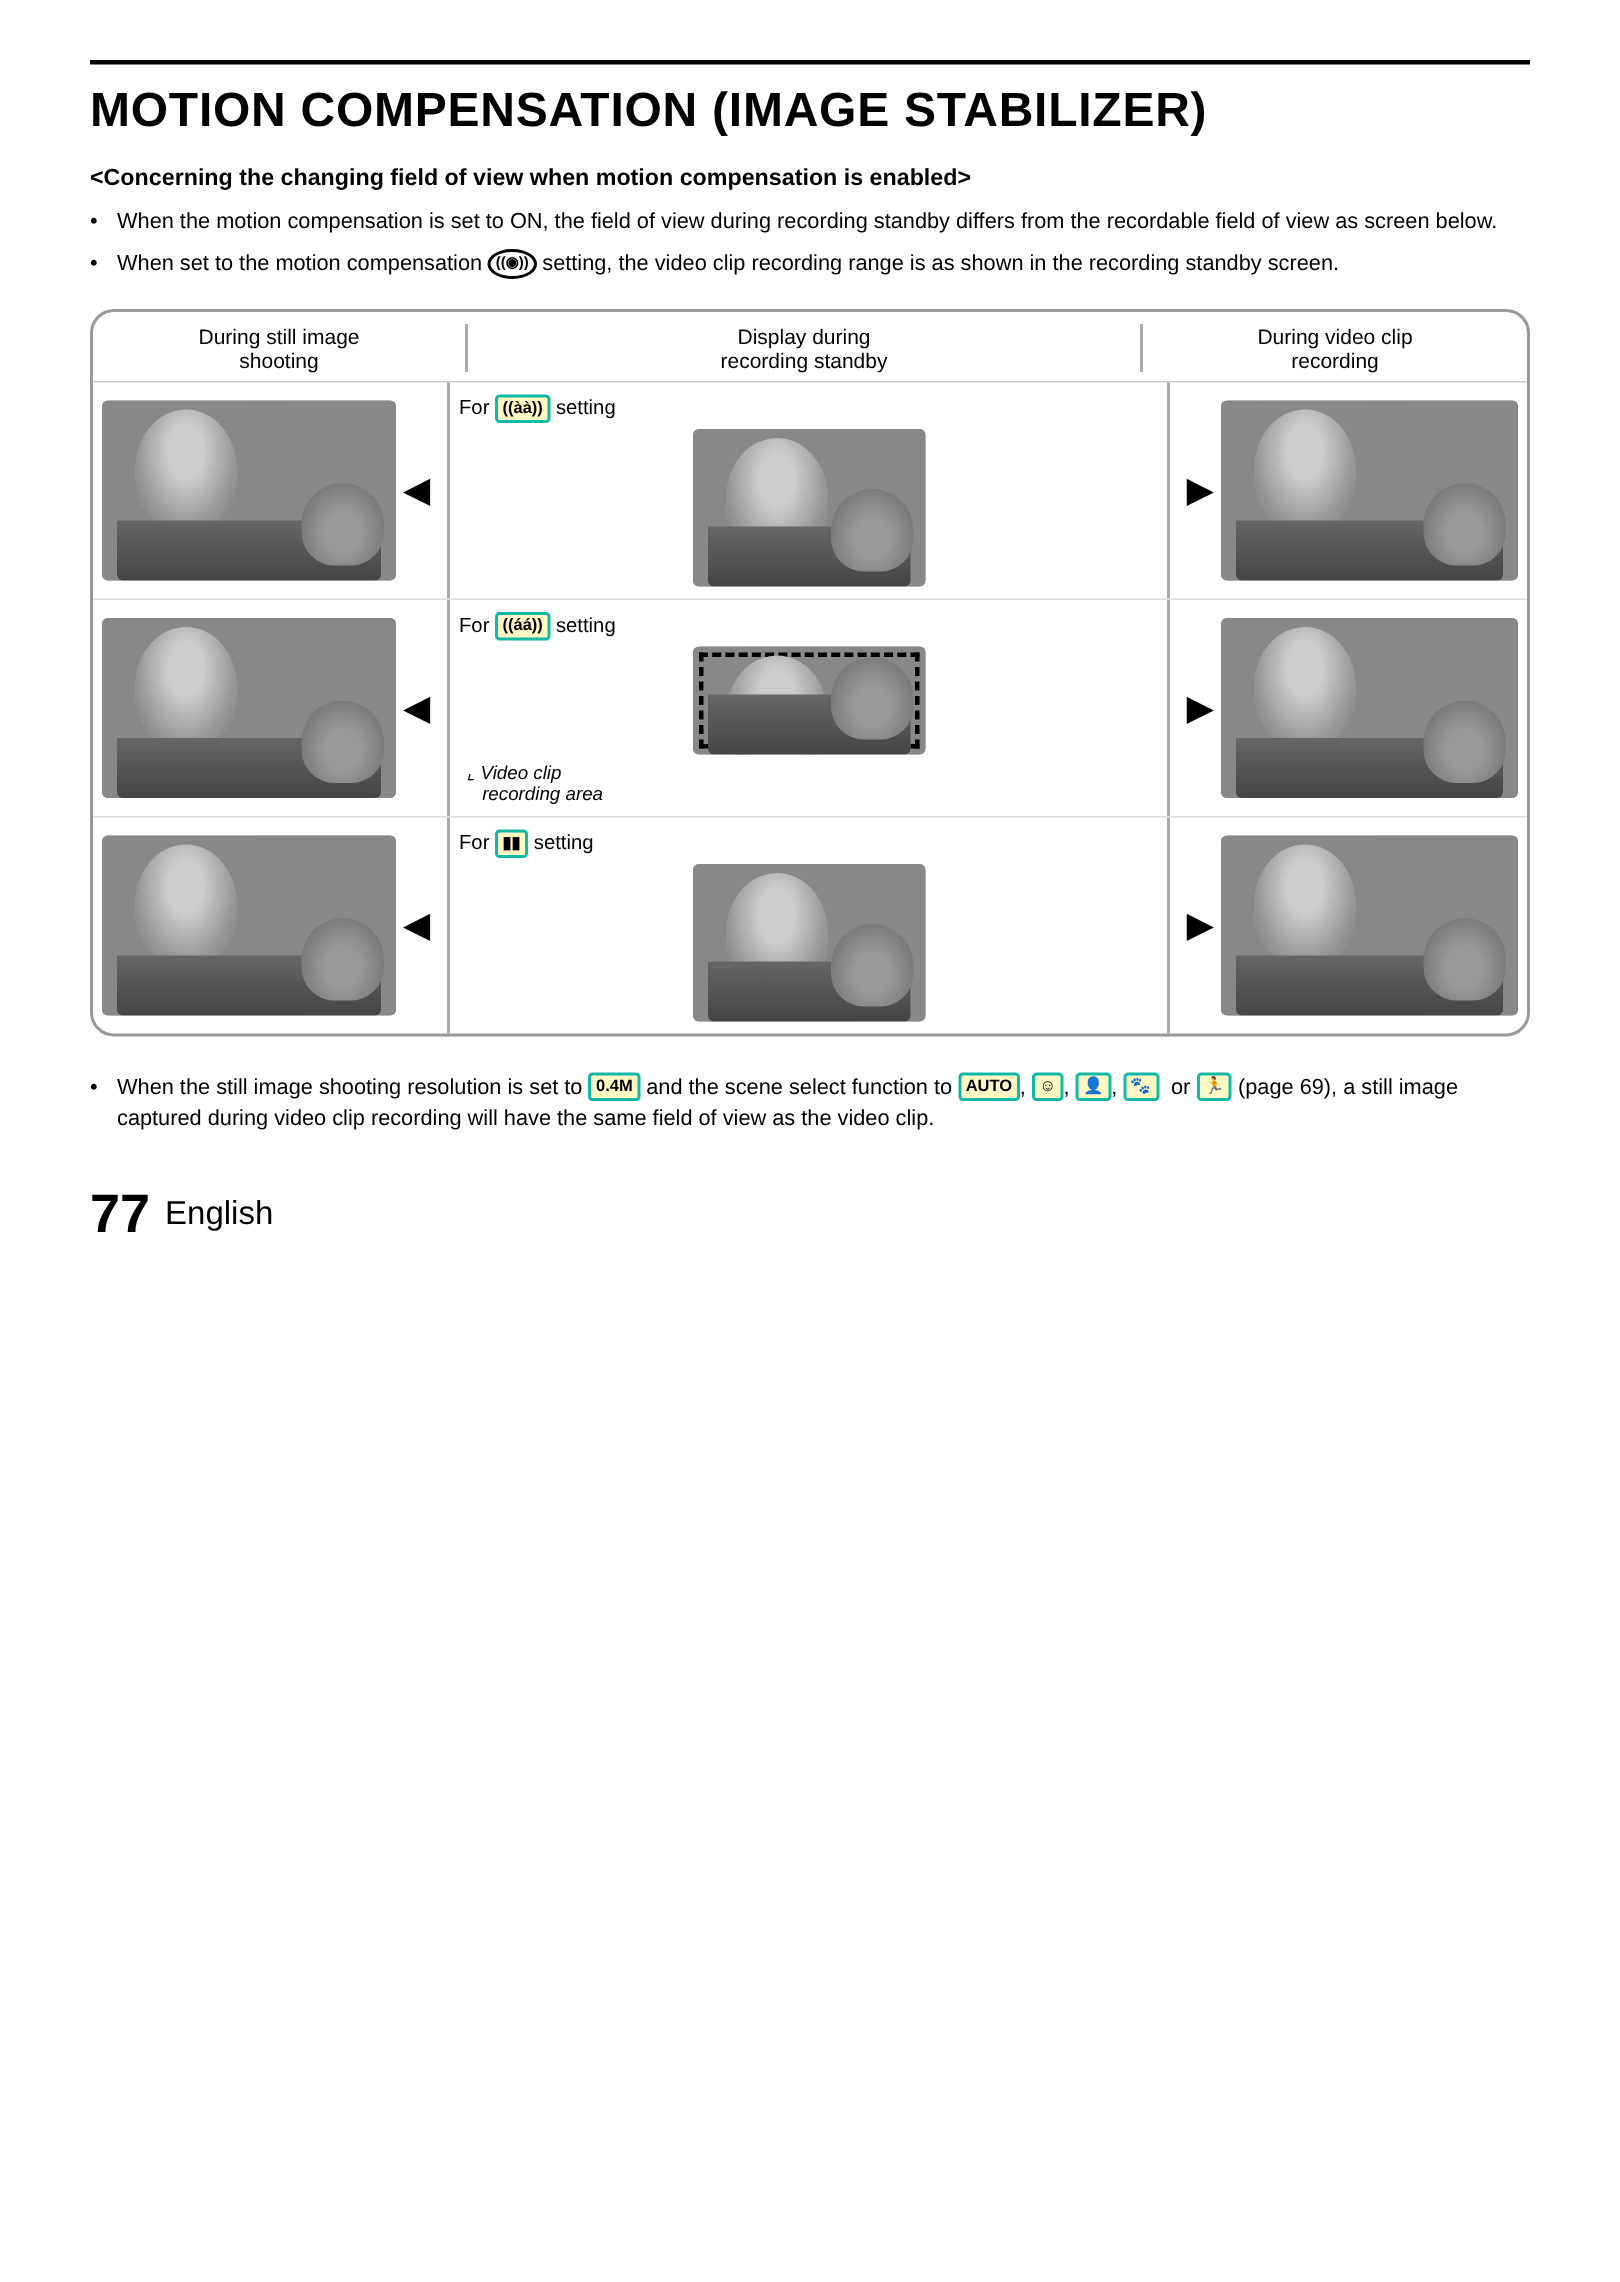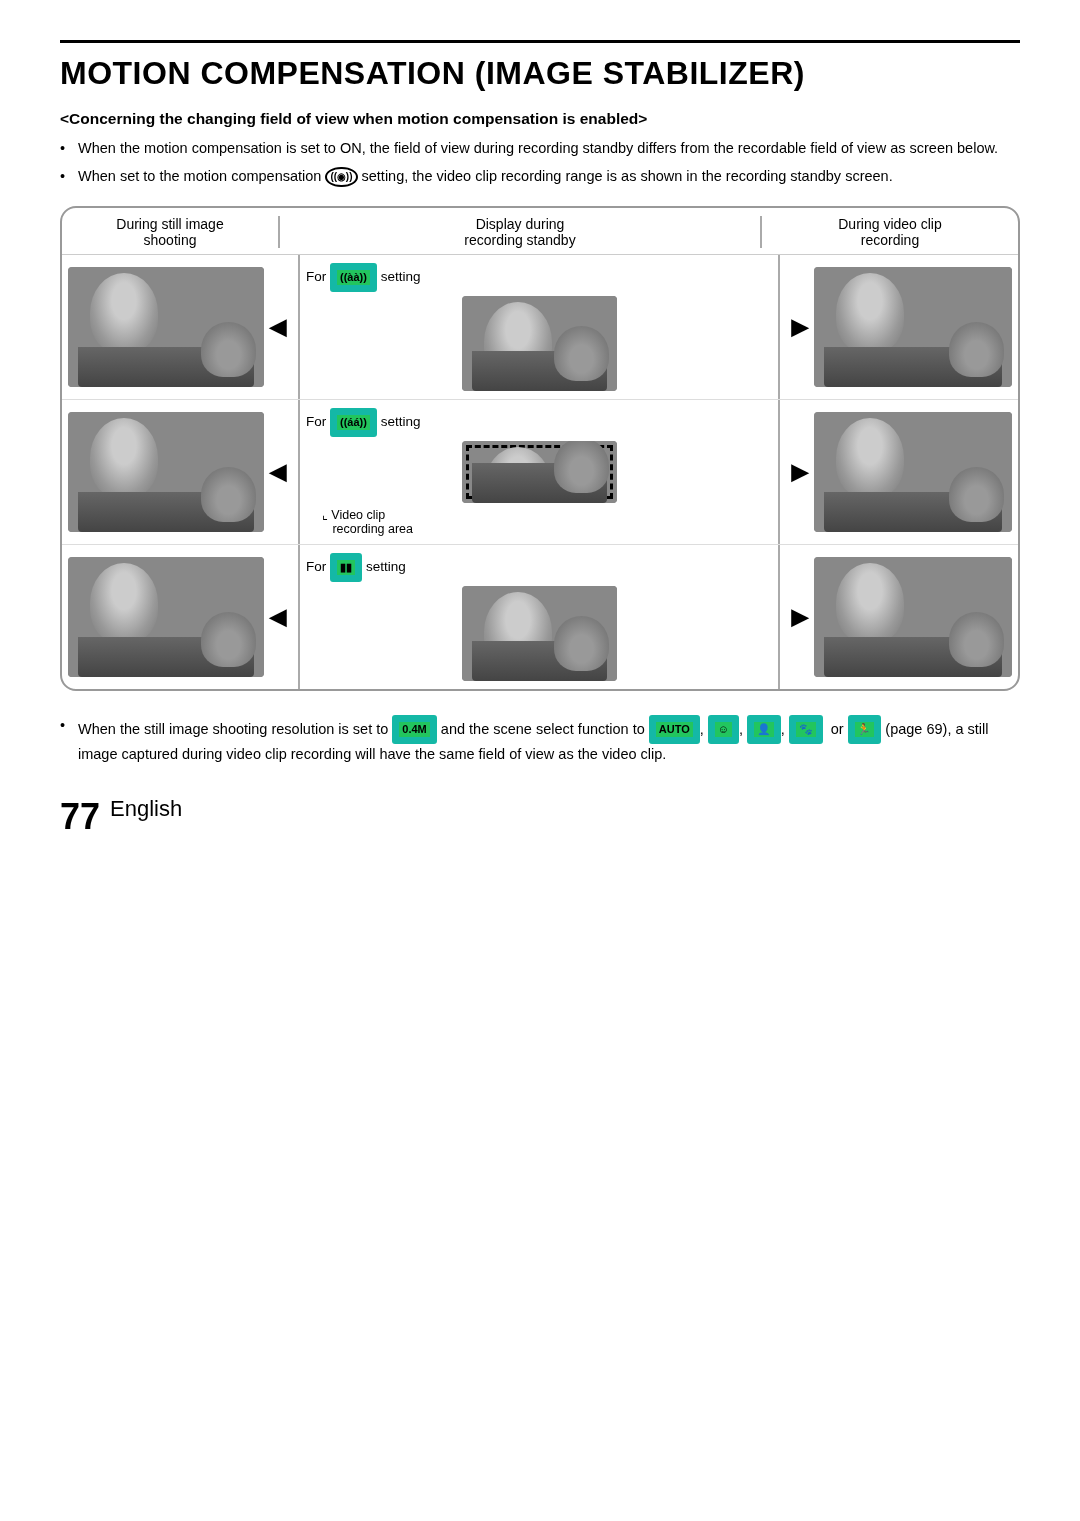--- a/index.html
+++ b/index.html
@@ -38,44 +38,44 @@
       margin-bottom: 6px;
       line-height: 1.5;
     }
     .bullet-list li::before {
       content: "•";
       position: absolute;
       left: 0;
     }
     .icon-badge {
       display: inline-block;
-      border: 7px solid #14b8a6;
+      border: 2px solid #14b8a6;
       border-radius: 3px;
       padding: 0 3px;
       font-size: 11px;
       font-weight: 700;
       vertical-align: middle;
       line-height: 1.4;
-      background: #22c55e;
+      background: #fef9c3;
     }
     .icon-badge-round {
       display: inline-block;
       border: 2px solid #000;
       border-radius: 50%;
       padding: 0 3px;
       font-size: 10px;
       font-weight: 700;
       vertical-align: middle;
       line-height: 1.6;
       background: #fff;
     }
 
     .page-footer {
       display: flex;
-      align-items: flex-start;
+      align-items: center;
       margin-top: 30px;
     }
     .page-number {
       font-size: 36px;
       font-weight: 900;
       margin-right: 10px;
     }
     .page-lang {
       font-size: 22px;
       font-weight: 400;
@@ -90,21 +90,21 @@
     }
     .headers-row {
       display: flex;
       border-bottom: 1px solid #ccc;
       padding: 8px 0 6px;
     }
     .header-cell {
       text-align: center;
       font-size: 14px;
     }
-    .header-left { width: 218px; border-right: 2px solid #aaa; padding: 0 8px; }
+    .header-left { width: 250px; border-right: 2px solid #aaa; padding: 0 8px; }
     .header-mid  { flex: 1; border-right: 2px solid #aaa; padding: 0 8px; }
     .header-right{ width: 256px; padding: 0 8px; }
 
     .content-row {
       display: flex;
       border-bottom: 1px solid #ddd;
     }
     .content-row:last-child { border-bottom: none; }
 
     .cell-left  { width: 238px; border-right: 2px solid #aaa; display: flex; flex-direction: row; align-items: center; padding: 12px 6px; }
@@ -125,21 +125,21 @@
     .photo .face { position: absolute; top: 6px; left: 22px; width: 68px; height: 80px; background: radial-gradient(ellipse at 50% 35%, #ccc 25%, #999 65%, #777 100%); border-radius: 50% 50% 42% 42%; }
     .photo .body { position: absolute; bottom: 0; left: 10px; right: 10px; height: 40px; background: linear-gradient(180deg, #666 0%, #444 100%); border-radius: 0 0 4px 4px; }
     .photo .cat  { position: absolute; bottom: 10px; right: 8px; width: 55px; height: 55px; background: radial-gradient(ellipse at 50% 60%, #999 30%, #666 100%); border-radius: 50% 50% 40% 40%; }
     .photo .bg   { position: absolute; inset: 0; background: linear-gradient(135deg, #aaa 0%, #777 50%, #888 100%); z-index: -1; }
 
     .photo-dashed {
       outline: 3px dashed #000;
       outline-offset: -7px;
     }
     .for-row { align-self: flex-start; font-size: 13.5px; }
-    .videoclip-note { align-self: flex-start; font-size: 12.5px; margin-left: 16px; }
+    .videoclip-note { align-self: flex-start; font-size: 12.5px; margin-left: 5px; font-style: italic; }
   </style>
 </head>
 <body>
 
 <div class="top-border"></div>
 
 <h1>MOTION COMPENSATION (IMAGE STABILIZER)</h1>
 
 <p class="subtitle">
   &lt;Concerning the changing field of view when motion compensation is enabled&gt;

